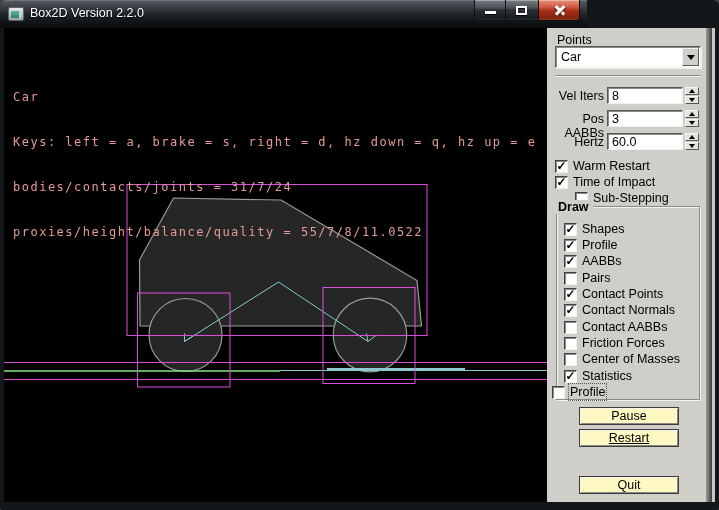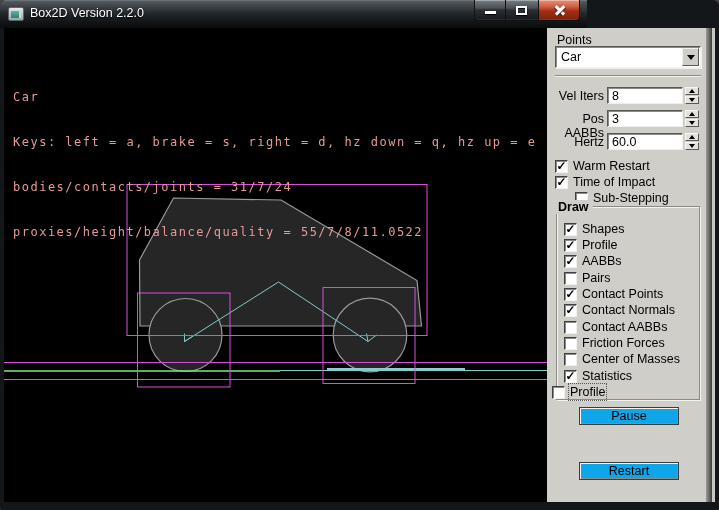--- a/index.html
+++ b/index.html
@@ -90,21 +90,21 @@
   .spin .tri-down { border-left-width:3px; border-right-width:3px; border-top-width:4px; }
   .cbrow { position:absolute; height:14px; display:flex; align-items:center; }
   .cb { width:13px; height:13px; background:#fff; border:1px solid; flex:0 0 13px;
     border-color:#404040 #f2f0ea #f2f0ea #404040; box-shadow: inset 1px 1px 0 #8a8a86;
     font-size:12px; font-weight:bold; line-height:11px; text-align:center; color:#000; }
   .cbl { margin-left:5px; white-space:nowrap; }
   .cbl.focused { outline:1px dotted #555; outline-offset:1px; }
   .groupbox { position:absolute; left:9px; top:178px; width:144px; height:194px;
     border:1px solid #8a8a86; box-shadow: 1px 1px 0 #f4f2ec, inset 1px 1px 0 #f4f2ec; }
   .grouplabel { position:absolute; left:7px; top:172px; padding:0 4px; background:var(--panel_bg,#d0cec8);font-weight:bold; }
-  .btn { position:absolute; left:32px; width:100px; height:18px; background:#0ea5e9;
+  .btn { position:absolute; left:32px; width:100px; height:18px; background:#fef9c3;
     border:1px solid #3c3c3a; box-shadow: inset 1px 1px 0 #f6f4ee, inset -1px -1px 0 #8a8a86;
     text-align:center; line-height:17px; font-size:12.5px; cursor:default; }
 </style>
 </head>
 <body>
 
 <div class="window">
 
   <div class="titlebar">
     <div class="app-icon"></div>
@@ -261,19 +261,20 @@
       <div class="cbrow" style="left:17px; top:341px;">
         <span class="cb">✓</span>
         <span class="cbl">Statistics</span>
       </div>
       <div class="cbrow" style="left:5px; top:357px;">
         <span class="cb"></span>
         <span class="cbl focused">Profile</span>
       </div>
 
       <div class="btn" style="top:379px;">Pause</div>
-      <div class="btn" style="top:434px;">Restart</div>
+      <div class="btn" style="top:401px;text-decoration:underline;">Restart</div>
+      <div class="btn" style="top:448px;">Quit</div>
 
       <div class="panel-shadow"></div>
       <div class="panel-edge"></div>
     </div>
   </div>
 </div>
 
 </body></html>

